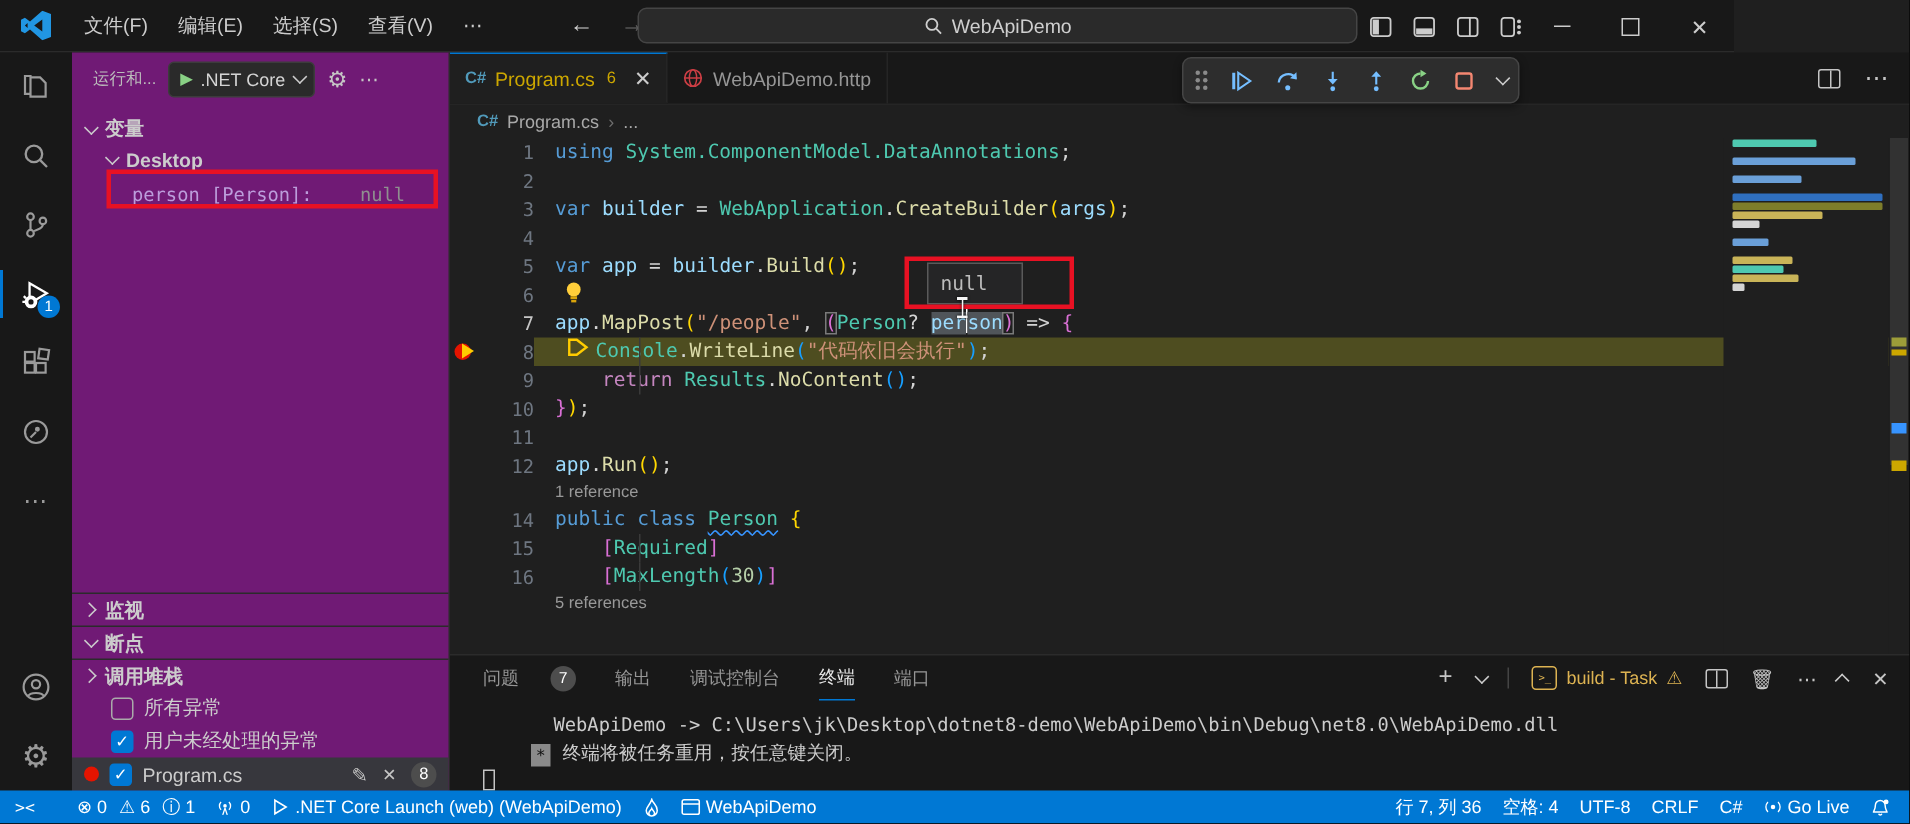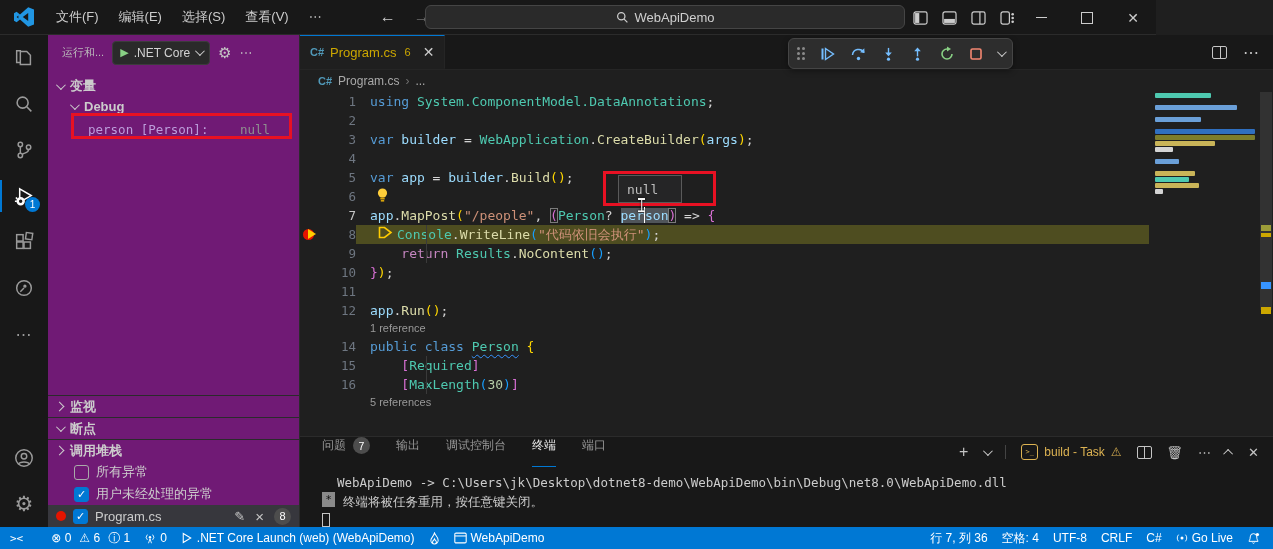--- a/index.html
+++ b/index.html
@@ -120,31 +120,31 @@
   
   .minimap{position:absolute;right:14px;top:0;width:110px;height:344px;background:#1f1f1f;z-index:10;}
   .mm-row{height:5px;margin:1px 4px 1px 6px;border-radius:1px;}
   .scrollcol{position:absolute;right:0;top:0;width:14px;height:344px;background:#1f1f1f;z-index:11;}
   .sc-thumb{position:absolute;left:1px;right:1px;top:0;height:218px;background:rgba(120,120,120,.22);}
   .sc-mark{position:absolute;left:2px;right:2px;}
 
   
   .panel{position:absolute;left:0;top:401px;right:0;height:91px;background:#181818;border-top:1px solid #2b2b2b;box-sizing:border-box;}
   .panel-tabs{height:30px;display:flex;align-items:center;padding-left:22px;gap:26px;font-size:12px;color:#969696;}
-  .ptab{display:flex;gap:7px;height:30px;box-sizing:border-box;}
+  .ptab{display:flex;align-items:center;gap:21px;height:30px;box-sizing:border-box;}
   .ptab.active{color:#e7e7e7;border-bottom:1.5px solid #0078d4;}
   .pbadge{min-width:17px;height:17px;border-radius:50%;background:#4d4d4d;color:#ffffff;font-size:10.5px;
           display:flex;align-items:center;justify-content:center;}
   .panel-actions{margin-left:auto;display:flex;align-items:center;gap:15px;padding-right:14px;color:#c5c5c5;font-size:13px;}
   .task-item{display:flex;align-items:center;gap:6px;color:#ddb352;font-size:12px;}
   .term-ic{width:15px;height:14px;border:1.2px solid #ddb352;border-radius:3px;color:#ddb352;font-size:7px;
            display:flex;align-items:center;justify-content:center;font-family:"DejaVu Sans Mono",monospace;}
   .trash{font-size:13px;}
   .term-body{padding:6px 0 0 22px;font-family:"DejaVu Sans Mono",monospace;font-size:12.5px;color:#cccccc;line-height:19px;}
-  .term-line{display:flex;align-items:flex-start;gap:8px;}
+  .term-line{display:flex;align-items:flex-end;gap:8px;margin-left:32px;}
   .term-star{width:13px;height:15px;background:#8a8a8a;color:#111;display:inline-flex;align-items:center;
              justify-content:center;font-size:11px;flex:none;}
   .term-cursor{width:8px;height:14px;border:1px solid #c5c5c5;margin-top:2px;box-sizing:border-box;}
   .indent1{padding-left:15px;}
 
   
   .statusbar{position:absolute;left:0;top:527px;width:1273px;height:22px;background:#0078d4;color:#ffffff;
              display:flex;align-items:center;font-size:12px;box-sizing:border-box;}
   .sb-item{display:flex;align-items:center;gap:4px;padding:0 7px;height:22px;white-space:nowrap;}
   .sb-left{display:flex;align-items:center;}
@@ -277,21 +277,21 @@
       <span style="font-size:15px;color:#c5c5c5;">⚙</span>
       <span style="color:#c5c5c5;">⋯</span>
     </div>
 
     <div class="section-row" style="margin-top:6px;">
       <span class="chev down"></span>
       <span>变量</span>
     </div>
     <div class="tree-row">
       <span class="chev down"></span>
-      <span>Debug</span>
+      <span>Desktop</span>
     </div>
     <div class="var-row mono">
       <span class="var-name">person [Person]:</span>&nbsp;<span class="var-null">null</span>
     </div>
     <div class="annot" style="left:23px;top:78px;width:221px;height:26px;"></div>
 
     <div class="bottom-sections">
       <div class="bsec">
         <span class="chev right"></span>
         <span>监视</span>
@@ -328,20 +328,28 @@
   </div>
 
   <div class="editor">
 
     <div class="tabbar">
       <div class="tab active">
         <span class="csharp-ic">C#</span>
         <span class="fname">Program.cs</span>
         <span class="count">6</span>
         <span class="closex">✕</span>
+      </div>
+      <div class="tab inactive">
+        <svg width="14" height="14" viewBox="0 0 16 16">
+          <circle cx="8" cy="8" r="6.3" fill="none" stroke="#cc3e44" stroke-width="1.3"></circle>
+          <ellipse cx="8" cy="8" rx="2.8" ry="6.3" fill="none" stroke="#cc3e44" stroke-width="1.1"></ellipse>
+          <line x1="1.7" y1="8" x2="14.3" y2="8" stroke="#cc3e44" stroke-width="1.1"></line>
+        </svg>
+        <span class="fname2">WebApiDemo.http</span>
       </div>
       <div class="tab-right">
         <span class="spliticon"></span>
         <span>⋯</span>
       </div>
     </div>
 
     <div class="dbg-toolbar">
       <span class="grip">
           <i></i>

